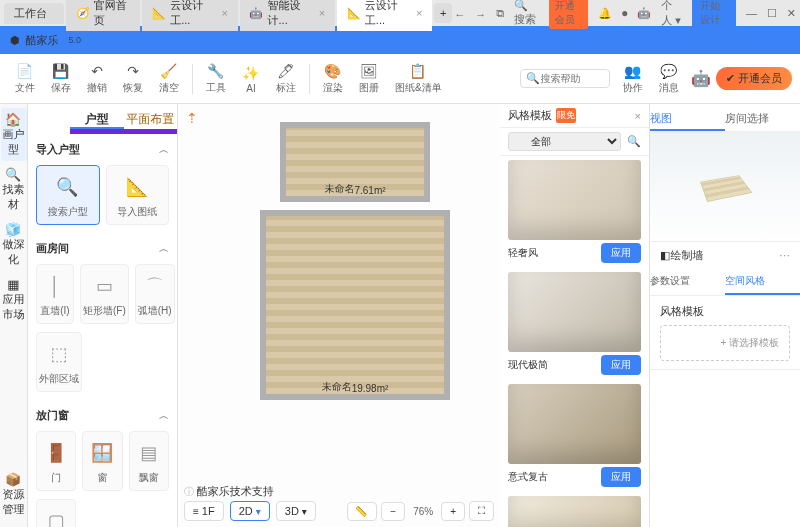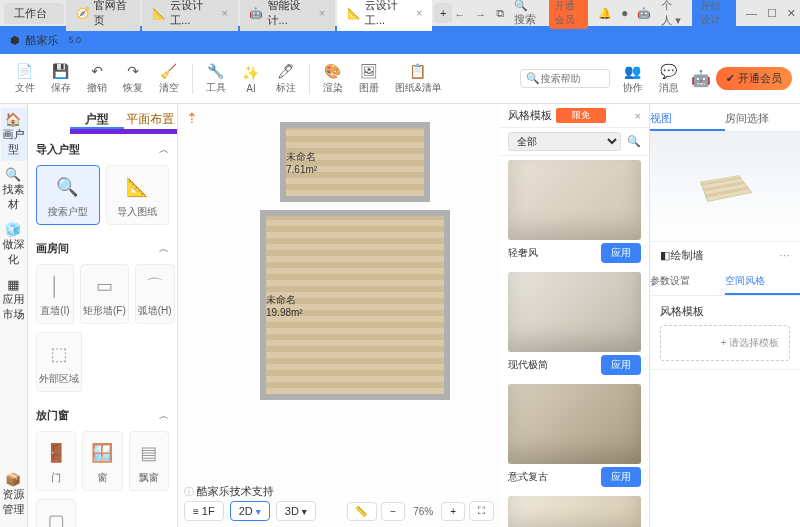--- a/index.html
+++ b/index.html
@@ -53,41 +53,41 @@
 .sb-sec-head .chev{color:#999;font-size:10px;}
 .sb-grid{display:grid;grid-template-columns:1fr 1fr;gap:6px;padding:4px 0;}
 .sb-grid.three{grid-template-columns:1fr 1fr 1fr;}
 .sb-card{display:flex;flex-direction:column;align-items:center;padding:5px 2px;border:1px solid #eee;border-radius:4px;cursor:pointer;background:#fafafa;}
 .sb-card.sel{border-color:#3b82f6;background:#eaf2ff;}
 .sb-card .th{width:32px;height:32px;display:flex;align-items:center;justify-content:center;color:#999;font-size:18px;}
 .sb-card .tl{font-size:10px;color:#666;margin-top:2px;white-space:nowrap;}
 
 
 .canvas{flex:1;position:relative;background:#fdfdfd;overflow:hidden;}
-.room{position:absolute;border:6px solid #b0b0b0;background:repeating-linear-gradient(0deg,#d9c9a8,#d9c9a8 6px,#cdbb95 6px,#cdbb95 12px);display:flex;flex-direction:column;align-items:flex-start;justify-content:center;}
+.room{position:absolute;border:6px solid #b0b0b0;background:repeating-linear-gradient(0deg,#d9c9a8,#d9c9a8 6px,#cdbb95 6px,#cdbb95 12px);display:flex;flex-direction:row;align-items:flex-end;justify-content:center;}
 .room .rn{font-size:10px;color:#333;}
 .room .ra{font-size:10px;color:#333;}
 .room1{left:102px;top:18px;width:150px;height:80px;}
 .room2{left:82px;top:106px;width:190px;height:190px;}
 .compass{position:absolute;left:8px;top:6px;color:#e08030;font-size:14px;}
 .canvas-footer{position:absolute;left:6px;bottom:6px;display:flex;gap:6px;align-items:center;}
 .cf-btn{background:#fff;border:1px solid #ddd;border-radius:4px;padding:3px 8px;font-size:10px;cursor:pointer;display:flex;align-items:center;gap:3px;}
 .cf-btn.blue{color:#3b82f6;border-color:#3b82f6;}
 .canvas-footer-right{position:absolute;right:6px;bottom:6px;display:flex;gap:4px;align-items:center;}
 .zoom{font-size:10px;color:#666;padding:0 4px;}
 .tech{position:absolute;left:6px;bottom:28px;font-size:10px;color:#bbb;}
 
 
 .style-panel{width:150px;background:#fff;border-right:1px solid #e0e0e0;display:flex;flex-direction:column;overflow-y:auto;}
 .sp-head{display:flex;align-items:center;padding:4px 8px;border-bottom:1px solid #eee;}
 .sp-head .t{font-size:11px;}
-.sp-head .limit{background:#ff6b35;color:#fff;font-size:9px;padding:1px 16px;border-radius:2px;margin-left:4px;}
+.sp-head .limit{background:#ff6b35;color:#fff;font-size:9px;padding:1px 1px;border-radius:2px;margin-left:4px;}
 .sp-head .cls{margin-left:auto;color:#999;cursor:pointer;}
 .sp-filter{display:flex;align-items:center;padding:4px 8px;gap:6px;border-bottom:1px solid #eee;}
-.sp-filter select{border:1px solid #ddd;border-radius:3px;padding:2px 4px;font-size:10px;flex:1;}
+.sp-filter select{border:1px solid #ddd;border-radius:3px;padding:2px 18px;font-size:10px;flex:1;}
 .sp-filter .q{color:#999;}
 .sp-list{flex:1;overflow-y:auto;padding:4px 8px;}
 .sp-item{margin-bottom:6px;}
 .sp-thumb{width:100%;height:80px;background:linear-gradient(135deg,#e8e0d5,#cfc4b0);border-radius:3px;position:relative;overflow:hidden;}
 .sp-thumb::after{content:"";position:absolute;inset:0;box-shadow:inset 0 -12px 20px rgba(0,0,0,.15);}
 .sp-row{display:flex;justify-content:space-between;align-items:center;padding:3px 0;}
 .sp-row .nm{font-size:10px;}
 .sp-row .apply{background:#3b82f6;color:#fff;border:none;border-radius:4px;padding:3px 10px;font-size:10px;cursor:pointer;}
 
 

